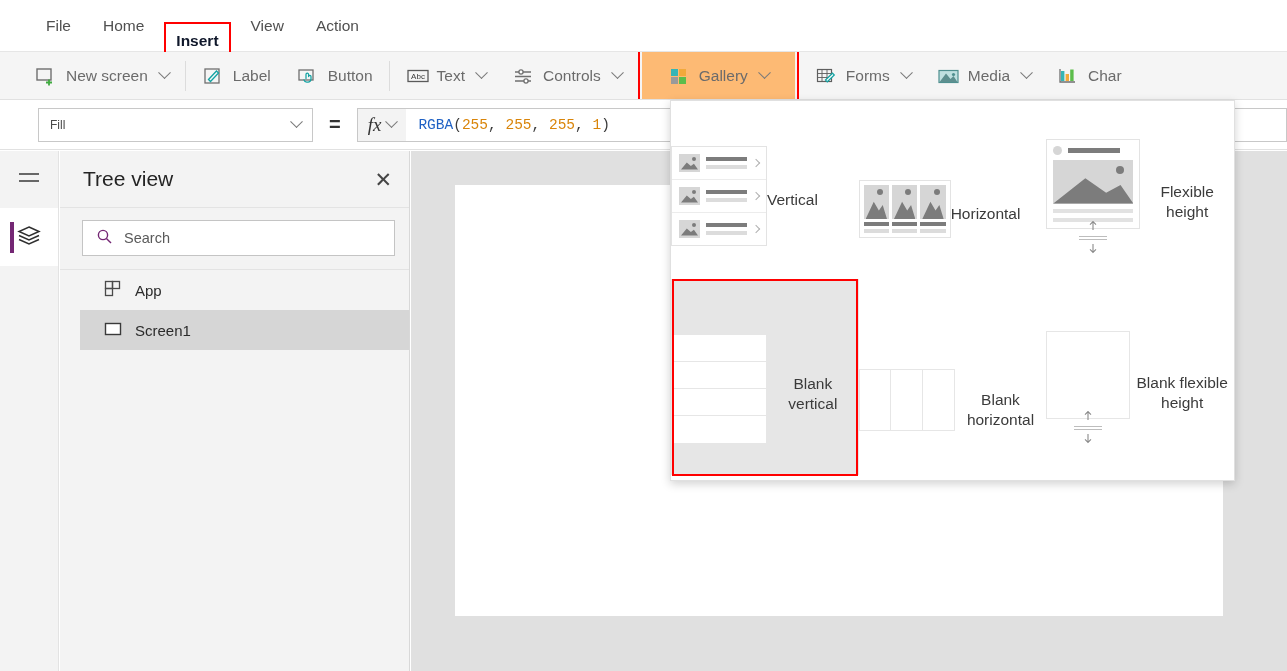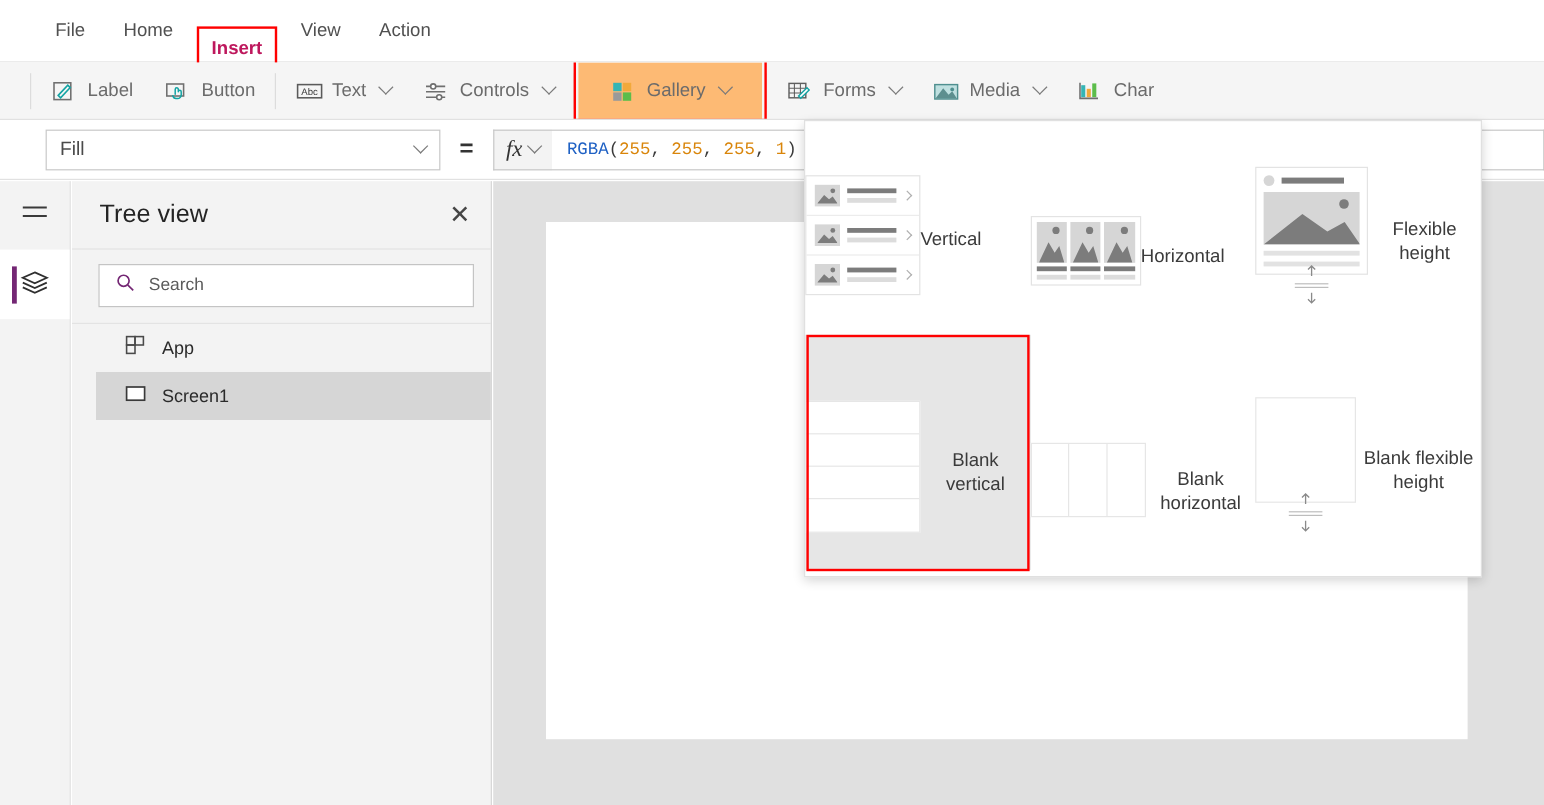--- a/index.html
+++ b/index.html
@@ -15,21 +15,21 @@
   .menubar {
     position: absolute; left:0; top:0; width:1287px; height:52px;
     background:#ffffff; border-bottom:1px solid #e6e6e6;
     display:flex; align-items:center; padding-left:30px;
   }
   .menu-item {
     position:relative; font-size:15.5px; color:#505050;
     padding:0 16px; height:52px; display:flex; align-items:center;
     cursor:default; white-space:nowrap;
   }
-  .menu-item.active { color:#be185d; font-weight:bold;margin-top:30px; }
+  .menu-item.active { color:#0f172a; font-weight:bold;margin-top:30px; }
   .menu-item.active .underline {
     position:absolute; left:16px; right:16px; bottom:9px; height:3px;
     background:#742774;
   }
   .menu-item .redbox {
     position:absolute; left:4px; right:4px; top:7px; bottom:4px;
     border:2px solid #ff0000; pointer-events:none;
   }
 
   
@@ -54,23 +54,23 @@
     transform:rotate(45deg) translate(-2px,-2px); margin-left:3px; }
   .ico { width:22px; height:22px; position:relative; flex:0 0 22px; }
 
   
   .fxbar {
     position:absolute; left:0; top:100px; width:1287px; height:50px;
     background:#ffffff; border-bottom:1px solid #e1e1e1;
     display:flex; align-items:center; padding-left:38px; gap:0;
   }
   .prop-select {
-    width:329px; height:34px; border:1px solid #c8c8c8; background:#fff;
+    width:275px; height:34px; border:1px solid #c8c8c8; background:#fff;
     display:flex; align-items:center; justify-content:space-between;
-    padding:0 11px; font-size:16px; color:#4a4a4a;
+    padding:0 11px; font-size:12px; color:#4a4a4a;
   }
   .eq { font-size:20px; color:#333; font-weight:bold; margin:0 16px; }
   .fx-box {
     height:34px; border:1px solid #c8c8c8; border-right:none; background:#f3f3f3;
     display:flex; align-items:center; padding:0 10px; gap:3px;
   }
   .fx-glyph { font-family:"Liberation Serif", serif; font-style:italic;
     font-size:19px; color:#333; }
   .formula-field {
     flex:1; height:34px; border:1px solid #c8c8c8; border-left:none;
@@ -211,20 +211,30 @@
     <div class="menu-item">
       <span>View</span>
     </div>
     <div class="menu-item">
       <span>Action</span>
     </div>
   </div>
 
   <div class="ribbon">
 
+    <div class="rb">
+      <span class="ico">
+        <svg width="22" height="22" viewBox="0 0 22 22">
+          <rect x="2" y="4" width="14" height="11" fill="none" stroke="#6f6f6f" stroke-width="1.4"></rect>
+          <path d="M14 14.5 v6 M11 17.5 h6" stroke="#3faa3f" stroke-width="1.8"></path>
+        </svg>
+      </span>
+      <span>New screen</span>
+      <span class="chev"></span>
+    </div>
     <div class="rb-sep"></div>
 
     <div class="rb">
       <span class="ico">
         <svg width="22" height="22" viewBox="0 0 22 22">
           <rect x="3" y="4" width="14" height="14" fill="none" stroke="#6f6f6f" stroke-width="1.3"></rect>
           <path d="M6.5 14.5 L14.5 6 L16.5 8 L8.5 16.5 Z" fill="none" stroke="#13a3a3" stroke-width="1.3"></path>
         </svg>
       </span>
       <span>Label</span>

